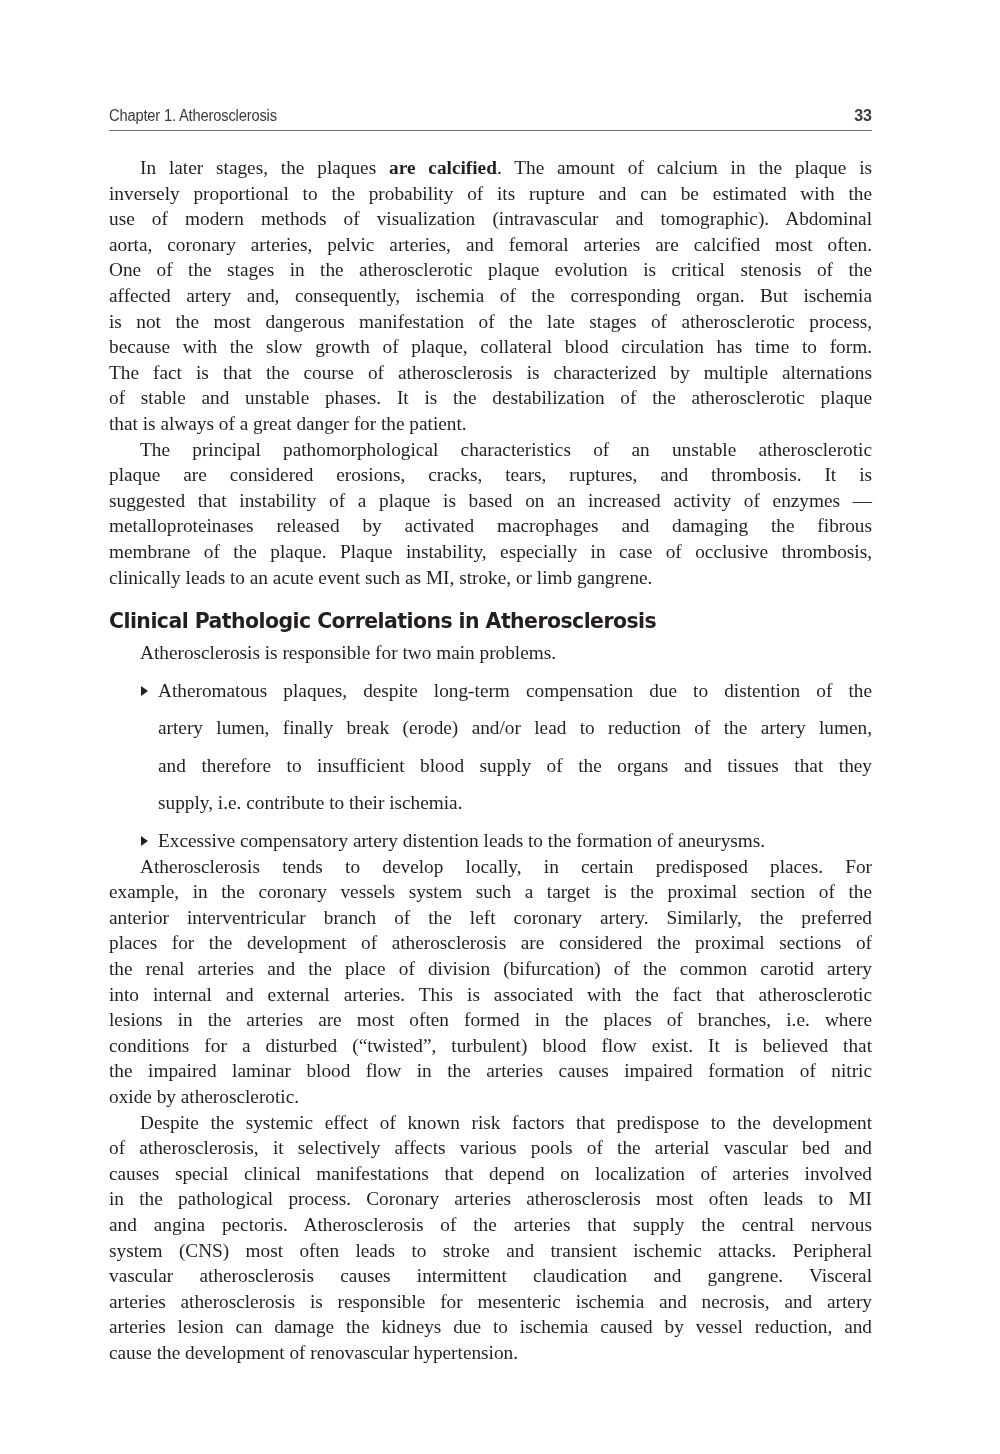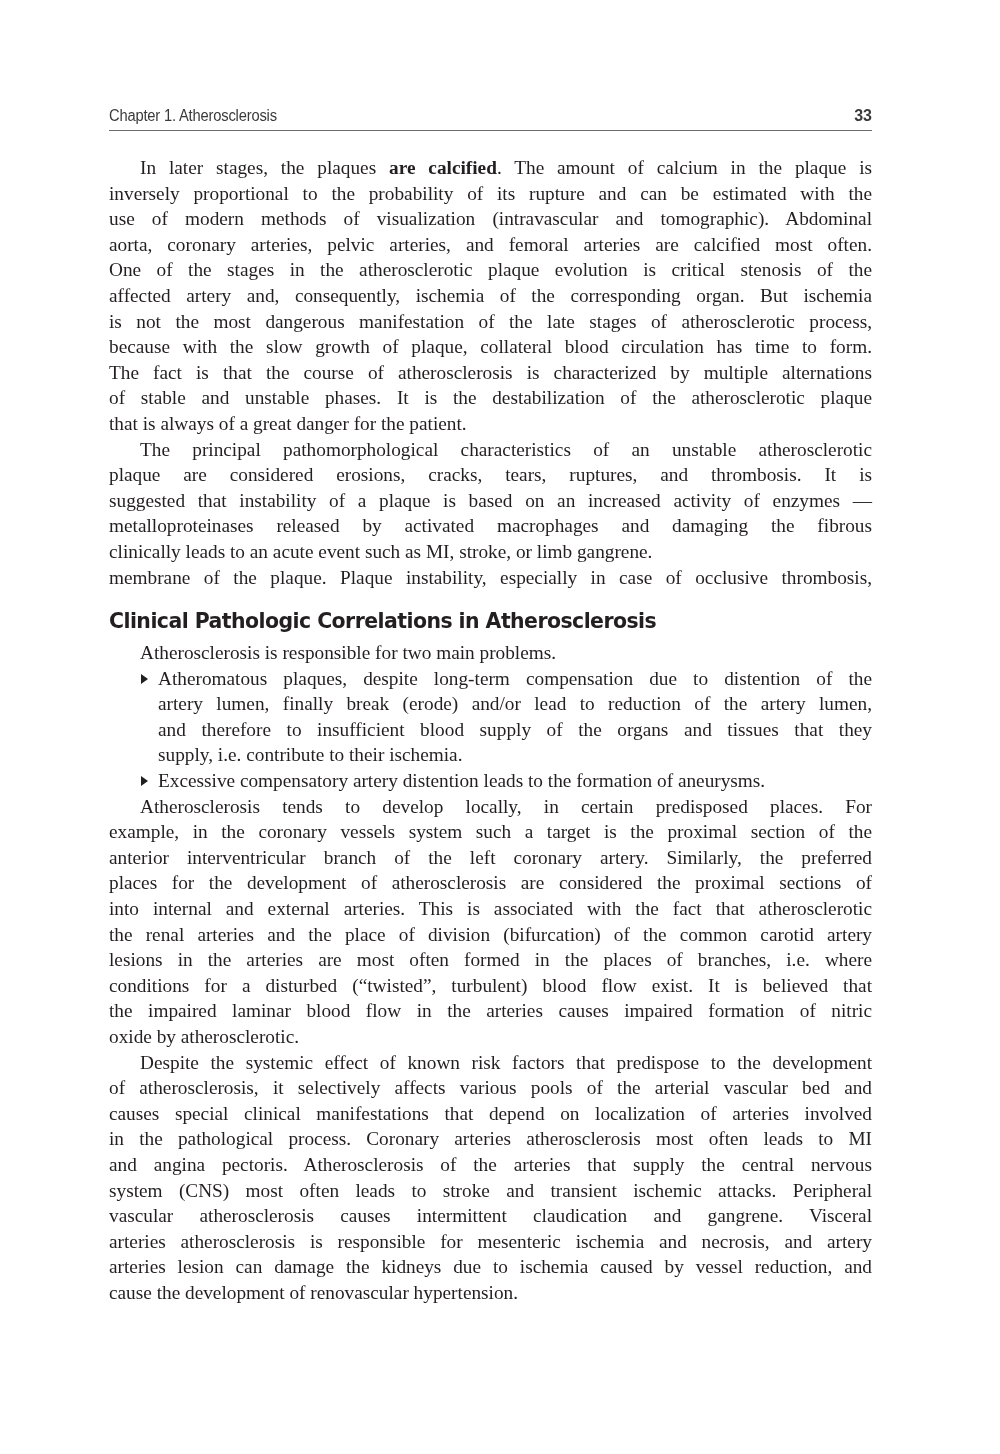--- a/index.html
+++ b/index.html
@@ -12,21 +12,21 @@
   }
   .running-header .chap { position: absolute; left: 0; top: 3px; letter-spacing: -0.2px; transform: scaleX(0.92); transform-origin: left; }
   .running-header .pnum { position: absolute; right: 0; top: 3px; font-weight: bold; text-align: right; }
   .body {
     position: absolute; left: 0; top: 155px; width: 763px;
     font-family: "Liberation Serif", serif; font-size: 19.3px; line-height: 25.6px;
   }
   .ln { display: block; text-align: justify; text-align-last: justify; white-space: nowrap; height: 25.6px; overflow: visible; }
   .ln.last { text-align-last: left; }
   .ln.ind { padding-left: 31px; }
-  .bl { padding-left: 49px; }
+  .bl { padding-left: 49px; margin-top: 12px; }
   h2.section {
     font-family: "DejaVu Sans", sans-serif; font-weight: bold; font-size: 22px;
     margin: 0; padding: 0; height: 38px; line-height: 38px; margin-top: 12px;
     letter-spacing: -0.6px; color: #231f20;
     transform: scaleX(0.93); transform-origin: left;
   }
   .bullet-row { position: relative; }
   .bullet-icon {
     position: absolute; left: 32px; top: 8px; width: 0; height: 0;
     border-top: 5px solid transparent; border-bottom: 5px solid transparent;
@@ -57,22 +57,22 @@
       <span class="ln">The fact is that the course of atherosclerosis is characterized by multiple alternations</span>
       <span class="ln">of stable and unstable phases. It is  the destabilization of the atherosclerotic plaque</span>
       <span class="ln last">that is always of a great danger for the patient.</span>
     </div>
 
     <div>
       <span class="ln ind">The principal pathomorphological characteristics of an unstable atherosclerotic</span>
       <span class="ln">plaque are considered erosions, cracks, tears, ruptures, and thrombosis. It is</span>
       <span class="ln">suggested that instability of a plaque is based on an increased activity of enzymes —</span>
       <span class="ln">metalloproteinases released by activated macrophages and damaging the fibrous</span>
+      <span class="ln">membrane of the plaque. Plaque instability, especially in case of occlusive thrombosis,</span>
       <span class="ln last">clinically leads to an acute event such as MI, stroke, or limb gangrene.</span>
-      <span class="ln">membrane of the plaque. Plaque instability, especially in case of occlusive thrombosis,</span>
     </div>
 
     <h2 class="section">Clinical Pathologic Correlations in Atherosclerosis</h2>
 
     <div>
       <span class="ln ind last">Atherosclerosis is responsible for two main problems.</span>
     </div>
 
     <div>
       <div class="bullet-row">
@@ -86,22 +86,22 @@
         <span class="bullet-icon"></span>
         <span class="ln bl last">Excessive compensatory artery distention leads to the formation of aneurysms.</span>
       </div>
     </div>
 
     <div>
       <span class="ln ind">Atherosclerosis tends to develop locally, in certain predisposed places. For</span>
       <span class="ln">example, in the coronary vessels system such a target is the proximal section of the</span>
       <span class="ln">anterior interventricular branch of the left coronary artery. Similarly, the preferred</span>
       <span class="ln">places for the development of atherosclerosis are considered the proximal sections of</span>
+      <span class="ln">the renal arteries and the place of division (bifurcation) of the common carotid artery</span>
       <span class="ln">into internal and external arteries. This is associated with the fact that atherosclerotic</span>
-      <span class="ln">the renal arteries and the place of division (bifurcation) of the common carotid artery</span>
       <span class="ln">lesions in the arteries are most often formed in the places of branches, i.e. where</span>
       <span class="ln">conditions for a disturbed (“twisted”, turbulent) blood flow exist. It is believed that</span>
       <span class="ln">the impaired laminar blood flow in the arteries causes impaired formation of nitric</span>
       <span class="ln last">oxide by atherosclerotic.</span>
     </div>
 
     <div>
       <span class="ln ind">Despite the systemic effect of known risk factors that predispose to the development</span>
       <span class="ln">of atherosclerosis, it selectively affects various pools of the arterial vascular bed and</span>
       <span class="ln">causes special clinical manifestations that depend on  localization of arteries involved</span>

